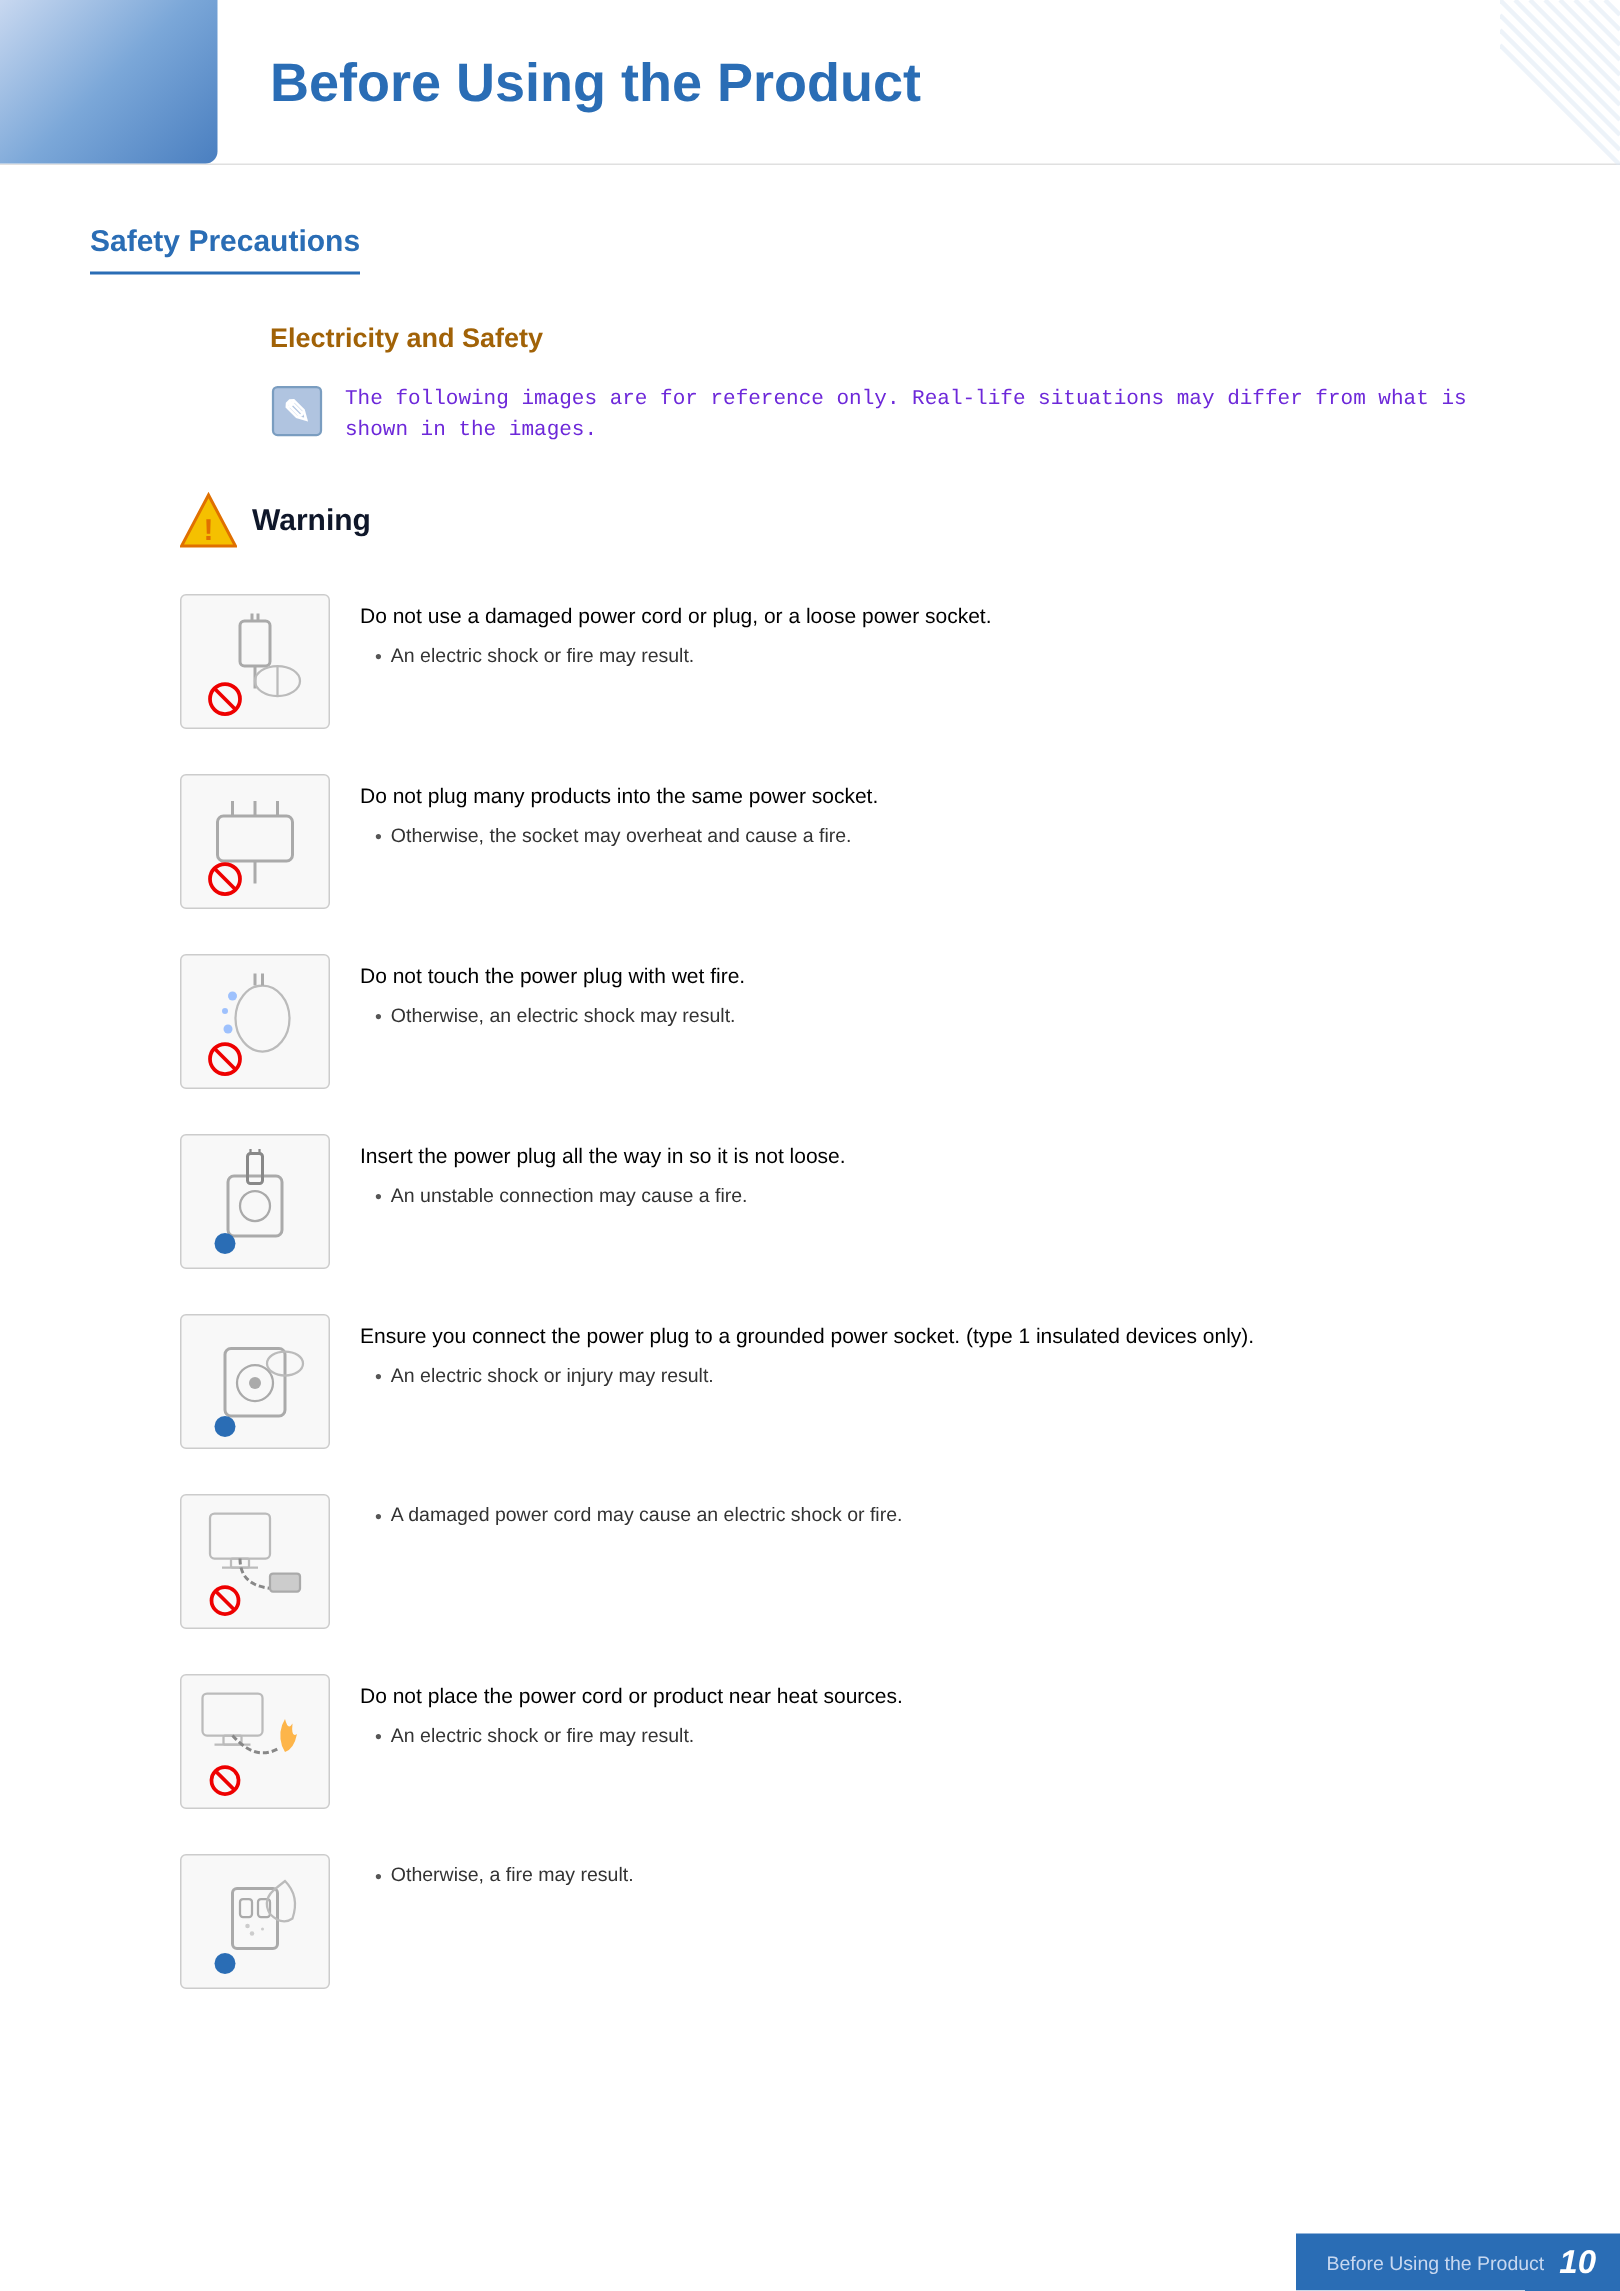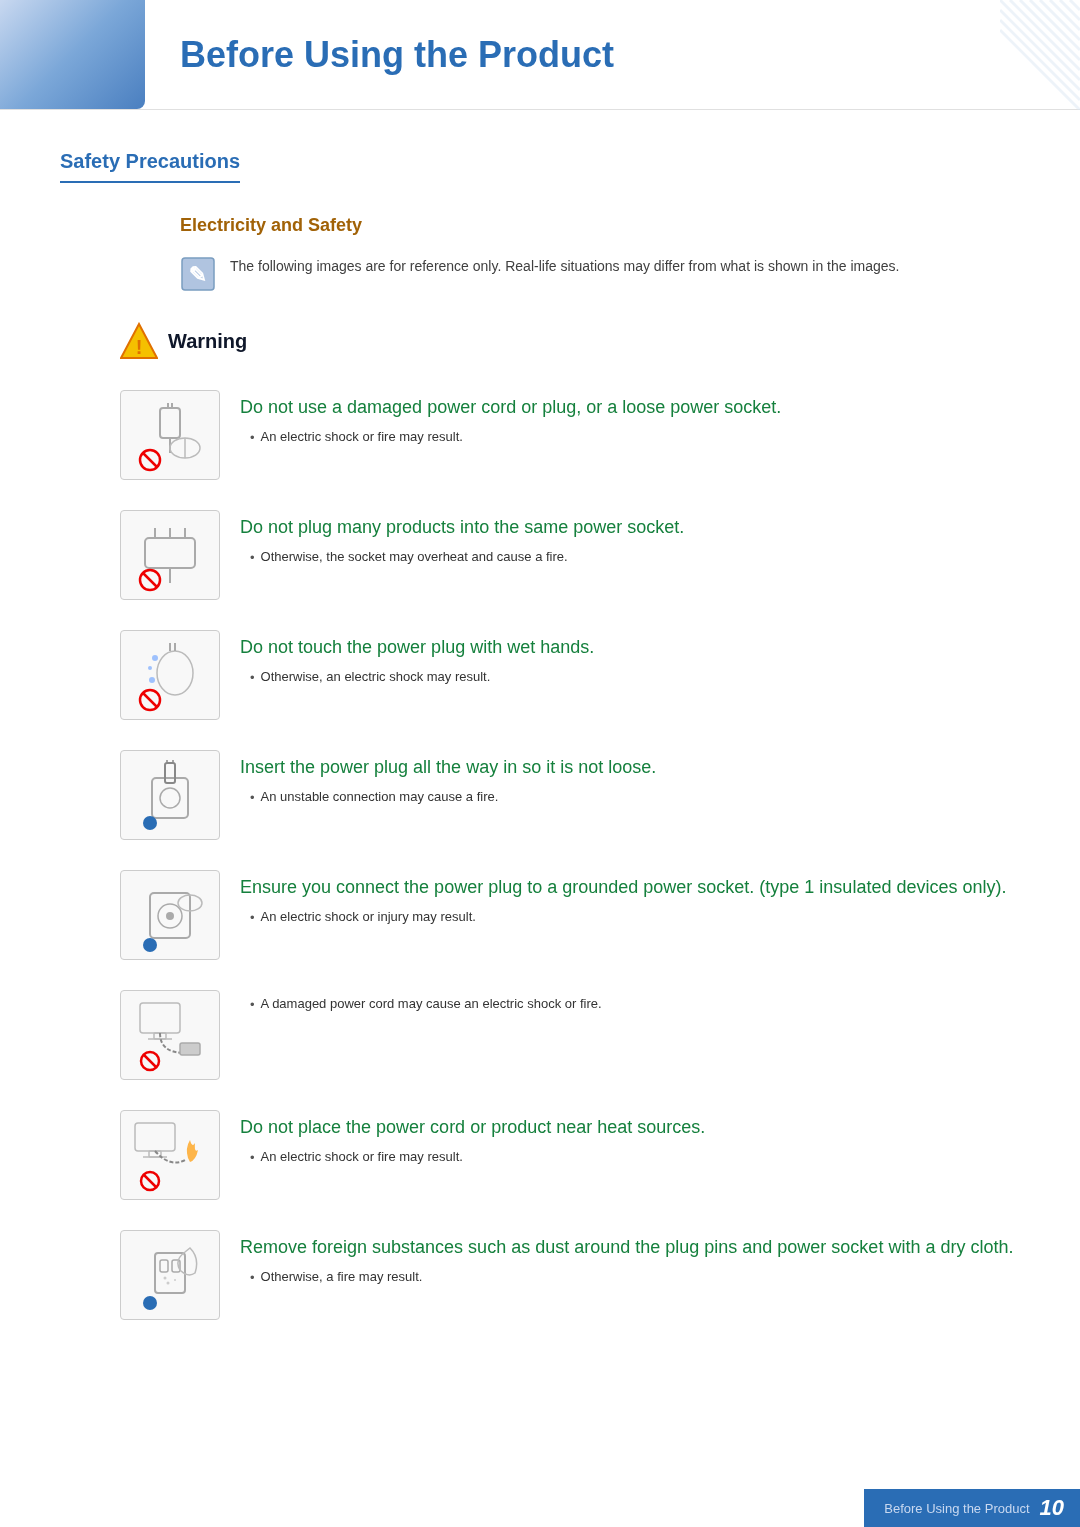--- a/index.html
+++ b/index.html
@@ -70,22 +70,23 @@
       margin-bottom: 30px;
     }
     .info-icon {
       width: 36px;
       height: 36px;
       flex-shrink: 0;
       margin-right: 14px;
     }
     .info-text {
       font-size: 14px;
-      color: #404040;
+      color: #6d28d9;
       line-height: 1.5;
+      font-family: Liberation Mono, monospace;
     }
 
     
     .warning-box {
       display: flex;
       align-items: center;
       margin-bottom: 30px;
       margin-left: 60px;
     }
     .warning-icon {
@@ -127,22 +128,22 @@
     }
     .safety-img svg {
       width: 80px;
       height: 75px;
     }
     .safety-text-block {
       flex: 1;
       padding-top: 4px;
     }
     .safety-main-text {
-      font-size: 18px;
-      color: #15803d;
+      font-size: 14px;
+      color: #000000;
       margin-bottom: 6px;
       line-height: 1.5;
     }
     .safety-bullet {
       font-size: 13px;
       color: #333;
       display: flex;
       align-items: flex-start;
       gap: 6px;
       line-height: 1.5;
@@ -301,21 +302,21 @@
           <line x1="45" y1="13" x2="45" y2="5" stroke="#aaa" stroke-width="2"></line>
 
           <circle cx="25" cy="20" r="3" fill="#7af" opacity="0.7"></circle>
           <circle cx="20" cy="30" r="2" fill="#7af" opacity="0.7"></circle>
           <circle cx="22" cy="42" r="3" fill="#7af" opacity="0.7"></circle>
           <circle cx="20" cy="62" r="10" fill="none" stroke="#e00" stroke-width="2.5"></circle>
           <line x1="13" y1="55" x2="27" y2="69" stroke="#e00" stroke-width="2.5"></line>
         </svg>
       </div>
       <div class="safety-text-block">
-        <p class="safety-main-text">Do not touch the power plug with wet hands.</p>
+        <p class="safety-main-text">Do not touch the power plug with wet fire.</p>
         <div class="safety-bullet">
           <span class="bullet-dot">•</span>
           <span>Otherwise, an electric shock may result.</span>
         </div>
       </div>
     </div>
 
     <div class="safety-item">
       <div class="safety-img">
         <svg viewBox="0 0 80 75" width="80" height="75">
@@ -421,21 +422,20 @@
           <path d="M60 10 Q70 20 65 35 Q58 40 50 32 Q44 22 55 14 Z" fill="none" stroke="#bbb" stroke-width="1.5"></path>
 
           <circle cx="35" cy="40" r="1.5" fill="#ccc"></circle>
           <circle cx="45" cy="42" r="1" fill="#ccc"></circle>
           <circle cx="38" cy="45" r="1.5" fill="#ccc"></circle>
 
           <circle cx="20" cy="65" r="7" fill="#2a6db5"></circle>
         </svg>
       </div>
       <div class="safety-text-block">
-        <p class="safety-main-text">Remove foreign substances such as dust around the plug pins and power socket with a dry cloth.</p>
         <div class="safety-bullet">
           <span class="bullet-dot">•</span>
           <span>Otherwise, a fire may result.</span>
         </div>
       </div>
     </div>
 
   </div>
 </div>
 

